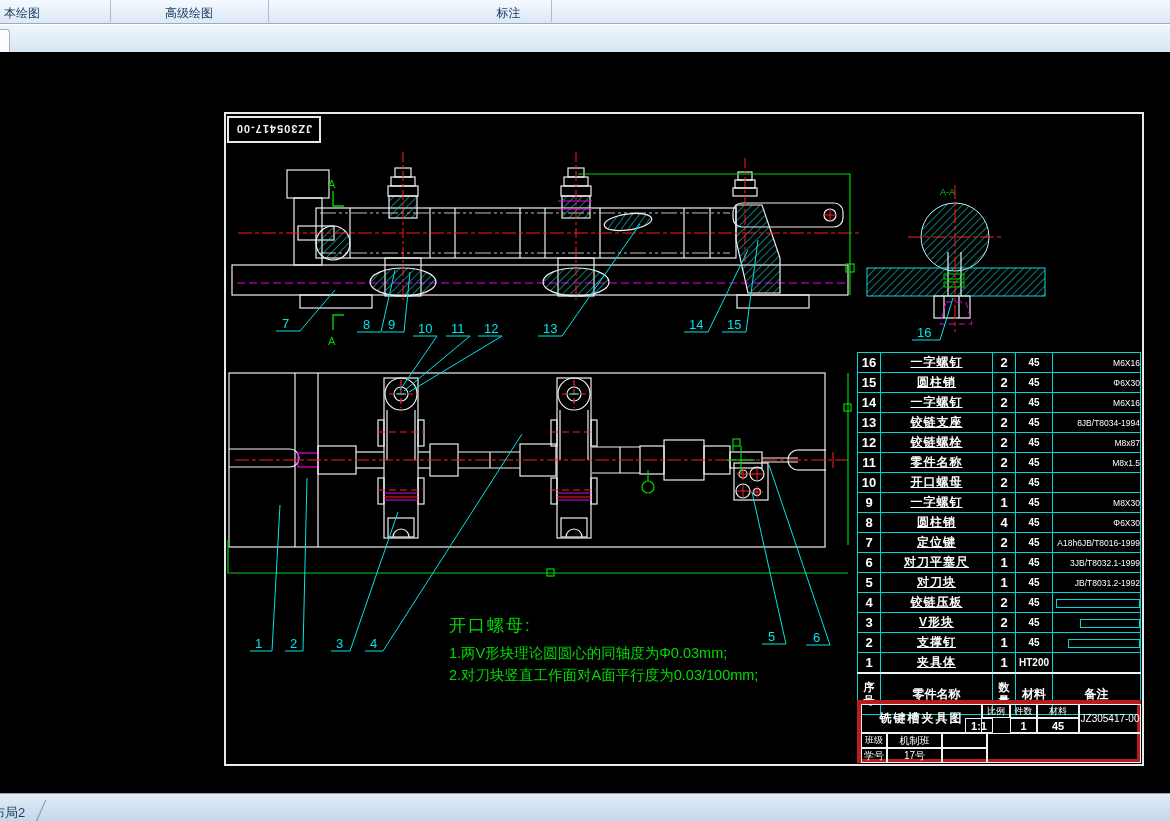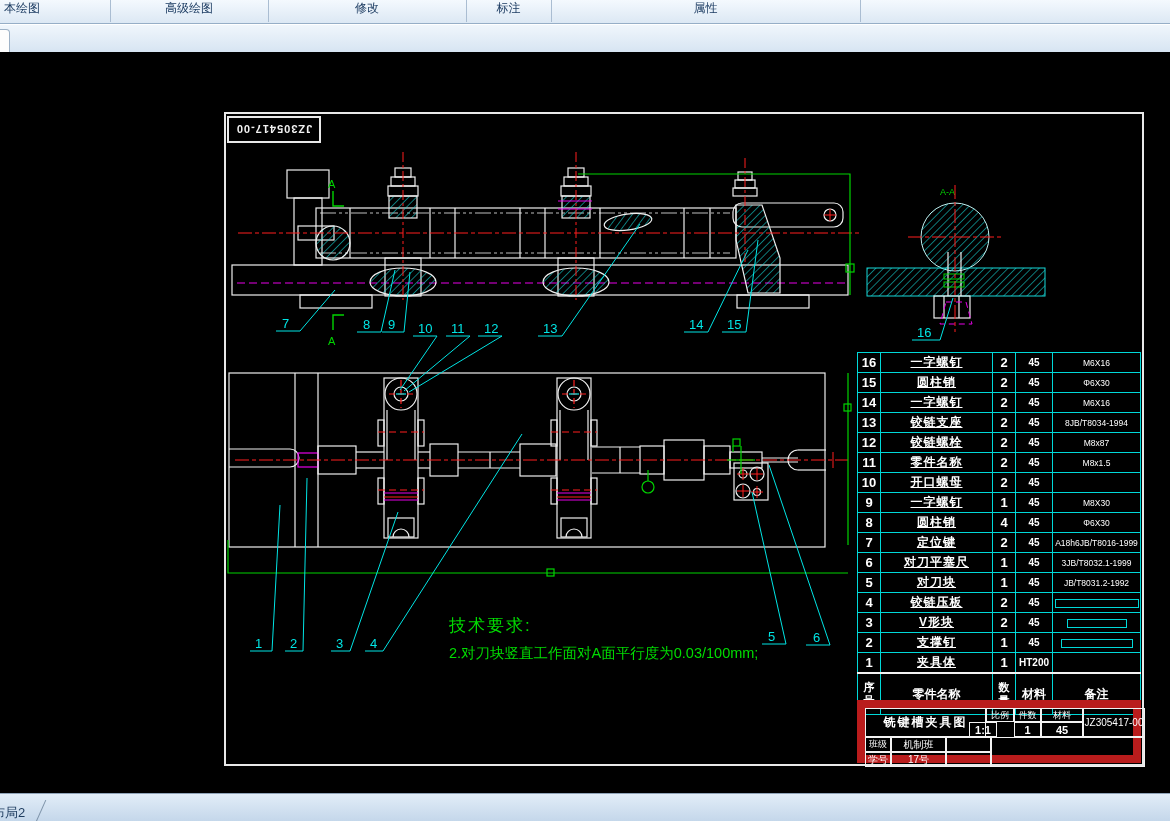--- a/index.html
+++ b/index.html
@@ -1,21 +1,21 @@
 <!DOCTYPE html>
 <html><head>
 <meta charset="utf-8">
 <style>
   html,body{margin:0;padding:0;background:#000;}
   body{width:1170px;height:821px;overflow:hidden;position:relative;
        font-family:"Liberation Sans", sans-serif;}
   
   #ribbon{position:absolute;left:0;top:0;width:1170px;height:23px;
     background:linear-gradient(#f4f9fe,#dce8f4);border-bottom:1px solid #96aec7;}
-  .rtab{position:absolute;top:0;height:22px;display:flex;align-items:flex-start;justify-content:center;
+  .rtab{position:absolute;top:0;height:22px;display:flex;align-items:flex-end;justify-content:center;
     color:#17375e;font-size:12px;border-right:1px solid #aabdd2;}
   #toolbar{position:absolute;left:0;top:24px;width:1170px;height:28px;
     background:linear-gradient(#f0f6fc,#d6e4f2);border-top:1px solid #fff;border-bottom:1px solid #51606f;}
   #paneltab{position:absolute;left:0;top:29px;width:9px;height:23px;background:#fdfdfd;
     border:1px solid #9db1c6;border-left:none;border-radius:0 4px 0 0;}
   
   #canvas{position:absolute;left:0;top:52px;width:1170px;height:741px;background:#000;}
   
   #mirrlabel{position:absolute;left:227px;top:64px;width:90px;height:23px;border:2px solid #e9e9e9;
     color:#f2f2f2;font-size:11px;font-weight:bold;letter-spacing:1px;display:flex;align-items:center;
@@ -25,53 +25,47 @@
   #techreq .t{font-size:17px;letter-spacing:2px;margin-bottom:5px;}
   #techreq .l{font-size:14.5px;line-height:22px;white-space:nowrap;}
   
   #ptable{position:absolute;left:857px;top:300px;width:284px;border-collapse:collapse;table-layout:fixed;}
   #ptable td{border:1px solid #00d8d8;color:#fff;text-align:center;padding:0;overflow:hidden;
     height:19px;font-weight:bold;}
   #ptable td.c-seq{font-size:13px;}
   #ptable td.c-name{font-size:12px;letter-spacing:1px;text-decoration:underline;}
   #ptable td.c-qty{font-size:13px;}
   #ptable td.c-mat{font-size:10px;}
-  #ptable td.c-note{font-size:8.5px;font-weight:normal;letter-spacing:0;}
+  #ptable td.c-note{font-size:8.5px;font-weight:normal;letter-spacing:0;text-align:right;}
   #ptable tr.hdr td{border-top:2px solid #f2f2f2;height:40px;font-size:12px;}
   .vert{display:inline-block;width:13px;word-break:break-all;line-height:1.15;font-size:11px;}
   .note-bar{display:none;height:7px;border:1px solid #00d8d8;vertical-align:middle;}
   
-  #tblock{position:absolute;left:857px;top:648px;width:284px;height:63px;border:8px solid #b91c1c;
+  #tblock{position:absolute;left:857px;top:648px;width:284px;height:63px;border:4px solid #b91c1c;
     box-sizing:border-box;color:#fff;padding-left:33px;}
   #tblock .cell{position:absolute;box-sizing:border-box;border:1px solid #f2f2f2;
     display:flex;align-items:center;justify-content:center;overflow:hidden;}
   
   #statusbar{position:absolute;left:0;top:793px;width:1170px;height:28px;
     background:linear-gradient(#e2edf8,#c3d6ea);border-top:1px solid #8fa3b8;}
   #layouttab{position:absolute;left:-8px;top:10px;color:#1d3b5e;font-size:13px;}
   #tabslash{position:absolute;left:40px;top:5px;width:1px;height:26px;background:#7e93a9;transform:rotate(24deg);}
 </style>
 </head>
 <body>
 
 <div id="ribbon">
   <div class="rtab" style="left:0;width:110px">
       <span style="margin-right:66px">本绘图</span>
     </div>
   <div class="rtab" style="left:110px;width:158px">
       <span>高级绘图</span>
     </div>
-  <div class="rtab" style="left:268px;width:198px">
-      <span>修改</span>
-    </div>
   <div class="rtab" style="left:466px;width:85px">
       <span>标注</span>
-    </div>
-  <div class="rtab" style="left:551px;width:309px">
-      <span>属性</span>
     </div>
 </div>
 <div id="toolbar"></div>
 <div id="paneltab"></div>
 
 <div id="canvas">
 
   <svg width="1170" height="741" viewBox="0 52 1170 741">
     <defs>
       <pattern id="hatch" width="5.5" height="5.5" patternTransform="rotate(45)" patternUnits="userSpaceOnUse">
@@ -316,21 +310,22 @@
       <text x="727" y="329">15</text>
       <text x="917" y="337">16</text>
     </g>
   </svg>
 
   
   <div id="mirrlabel">JZ305417-00</div>
 
   
   <div id="techreq">
-    <div class="t">技术要求:</div>
+    <div class="t">开口螺母:</div>
+    <div class="l">1.两V形块理论圆圆心的同轴度为Φ0.03mm;</div>
     <div class="l">2.对刀块竖直工作面对A面平行度为0.03/100mm;</div>
   </div>
 
   
   <table id="ptable">
     <colgroup>
       <col style="width:23px">
         <col style="width:112px">
         <col style="width:23px">
       <col style="width:37px">

